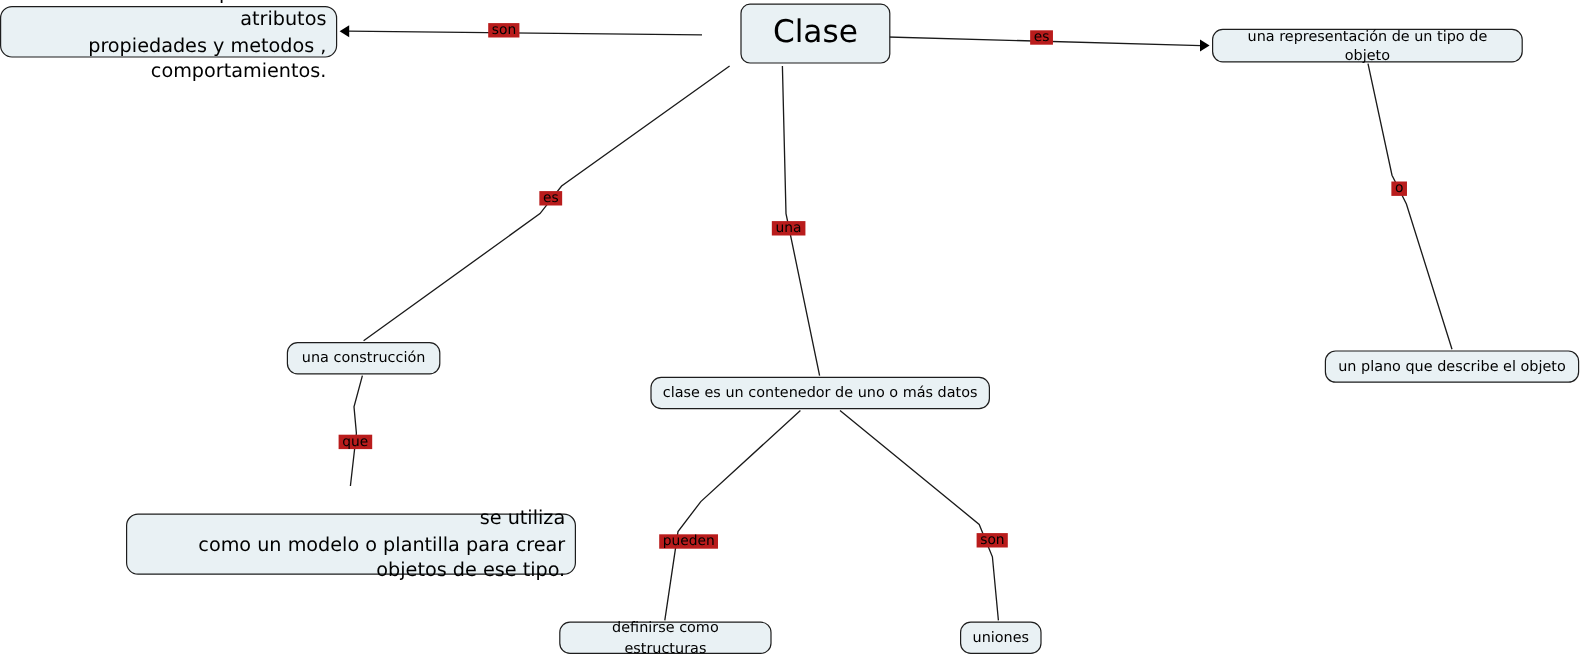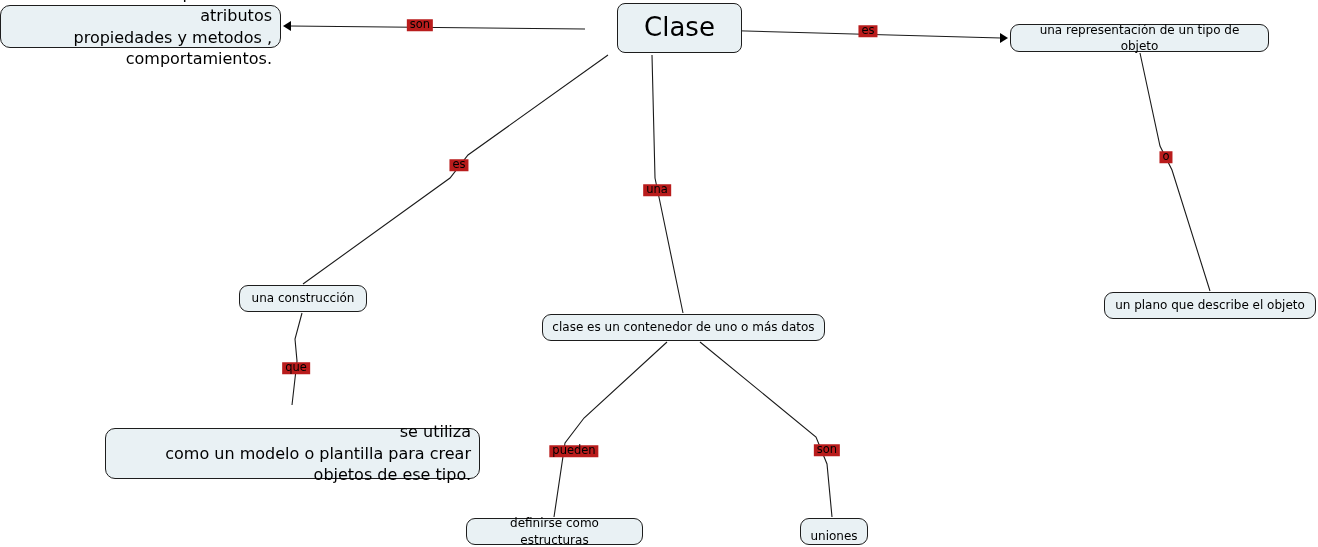--- a/index.html
+++ b/index.html
@@ -95,21 +95,21 @@
       <div class="node root" style="left: 585px; top: 3px; width: 125px; height: 50px; margin-left: 32px;"><span>Clase</span></div>
       <div class="node multiline" style="left: 0px; top: 5px; width: 281px; height: 43px;"><span>Las clases especifica  los atributos
 propiedades y metodos , comportamientos.</span></div>
       <div class="node small" style="left: 1010px; top: 24px; width: 259px; height: 28px;"><span>una representación de un tipo de objeto</span></div>
       <div class="node small" style="left: 1104px; top: 292px; width: 212px; height: 27px;"><span>un plano que describe el objeto</span></div>
       <div class="node small" style="left: 239px; top: 285px; width: 128px; height: 27px;"><span>una construcción</span></div>
       <div class="node small" style="left: 542px; top: 314px; width: 283px; height: 27px;"><span>clase es un contenedor de uno o más datos</span></div>
       <div class="node multiline" style="left: 105px; top: 406px; width: 375px; height: 51px; margin-top: 22px;"><span>se utiliza
 como un modelo o plantilla para crear objetos de ese tipo.</span></div>
       <div class="node small" style="left: 466px; top: 518px; width: 177px; height: 27px;"><span>definirse como estructuras</span></div>
-      <div class="node small" style="left: 800px; top: 518px; width: 68px; height: 27px; align-items: flex-end;"><span>uniones</span></div>
+      <div class="node small" style="left: 800px; top: 518px; width: 68px; height: 27px;"><span>uniones</span></div>
     </div>
   <div id="labels">
       <div class="edge-label" style="left: 420px; top: 25px;">son</div>
       <div class="edge-label" style="left: 868px; top: 31px;">es</div>
       <div class="edge-label" style="left: 459px; top: 165px;">es</div>
       <div class="edge-label" style="left: 657px; top: 190px;">una</div>
       <div class="edge-label" style="left: 1166px; top: 157px;">o</div>
       <div class="edge-label" style="left: 296px; top: 368px;">que</div>
       <div class="edge-label" style="left: 574px; top: 431px; margin-top: 20px;">pueden</div>
       <div class="edge-label" style="left: 827px; top: 450px;">son</div>

